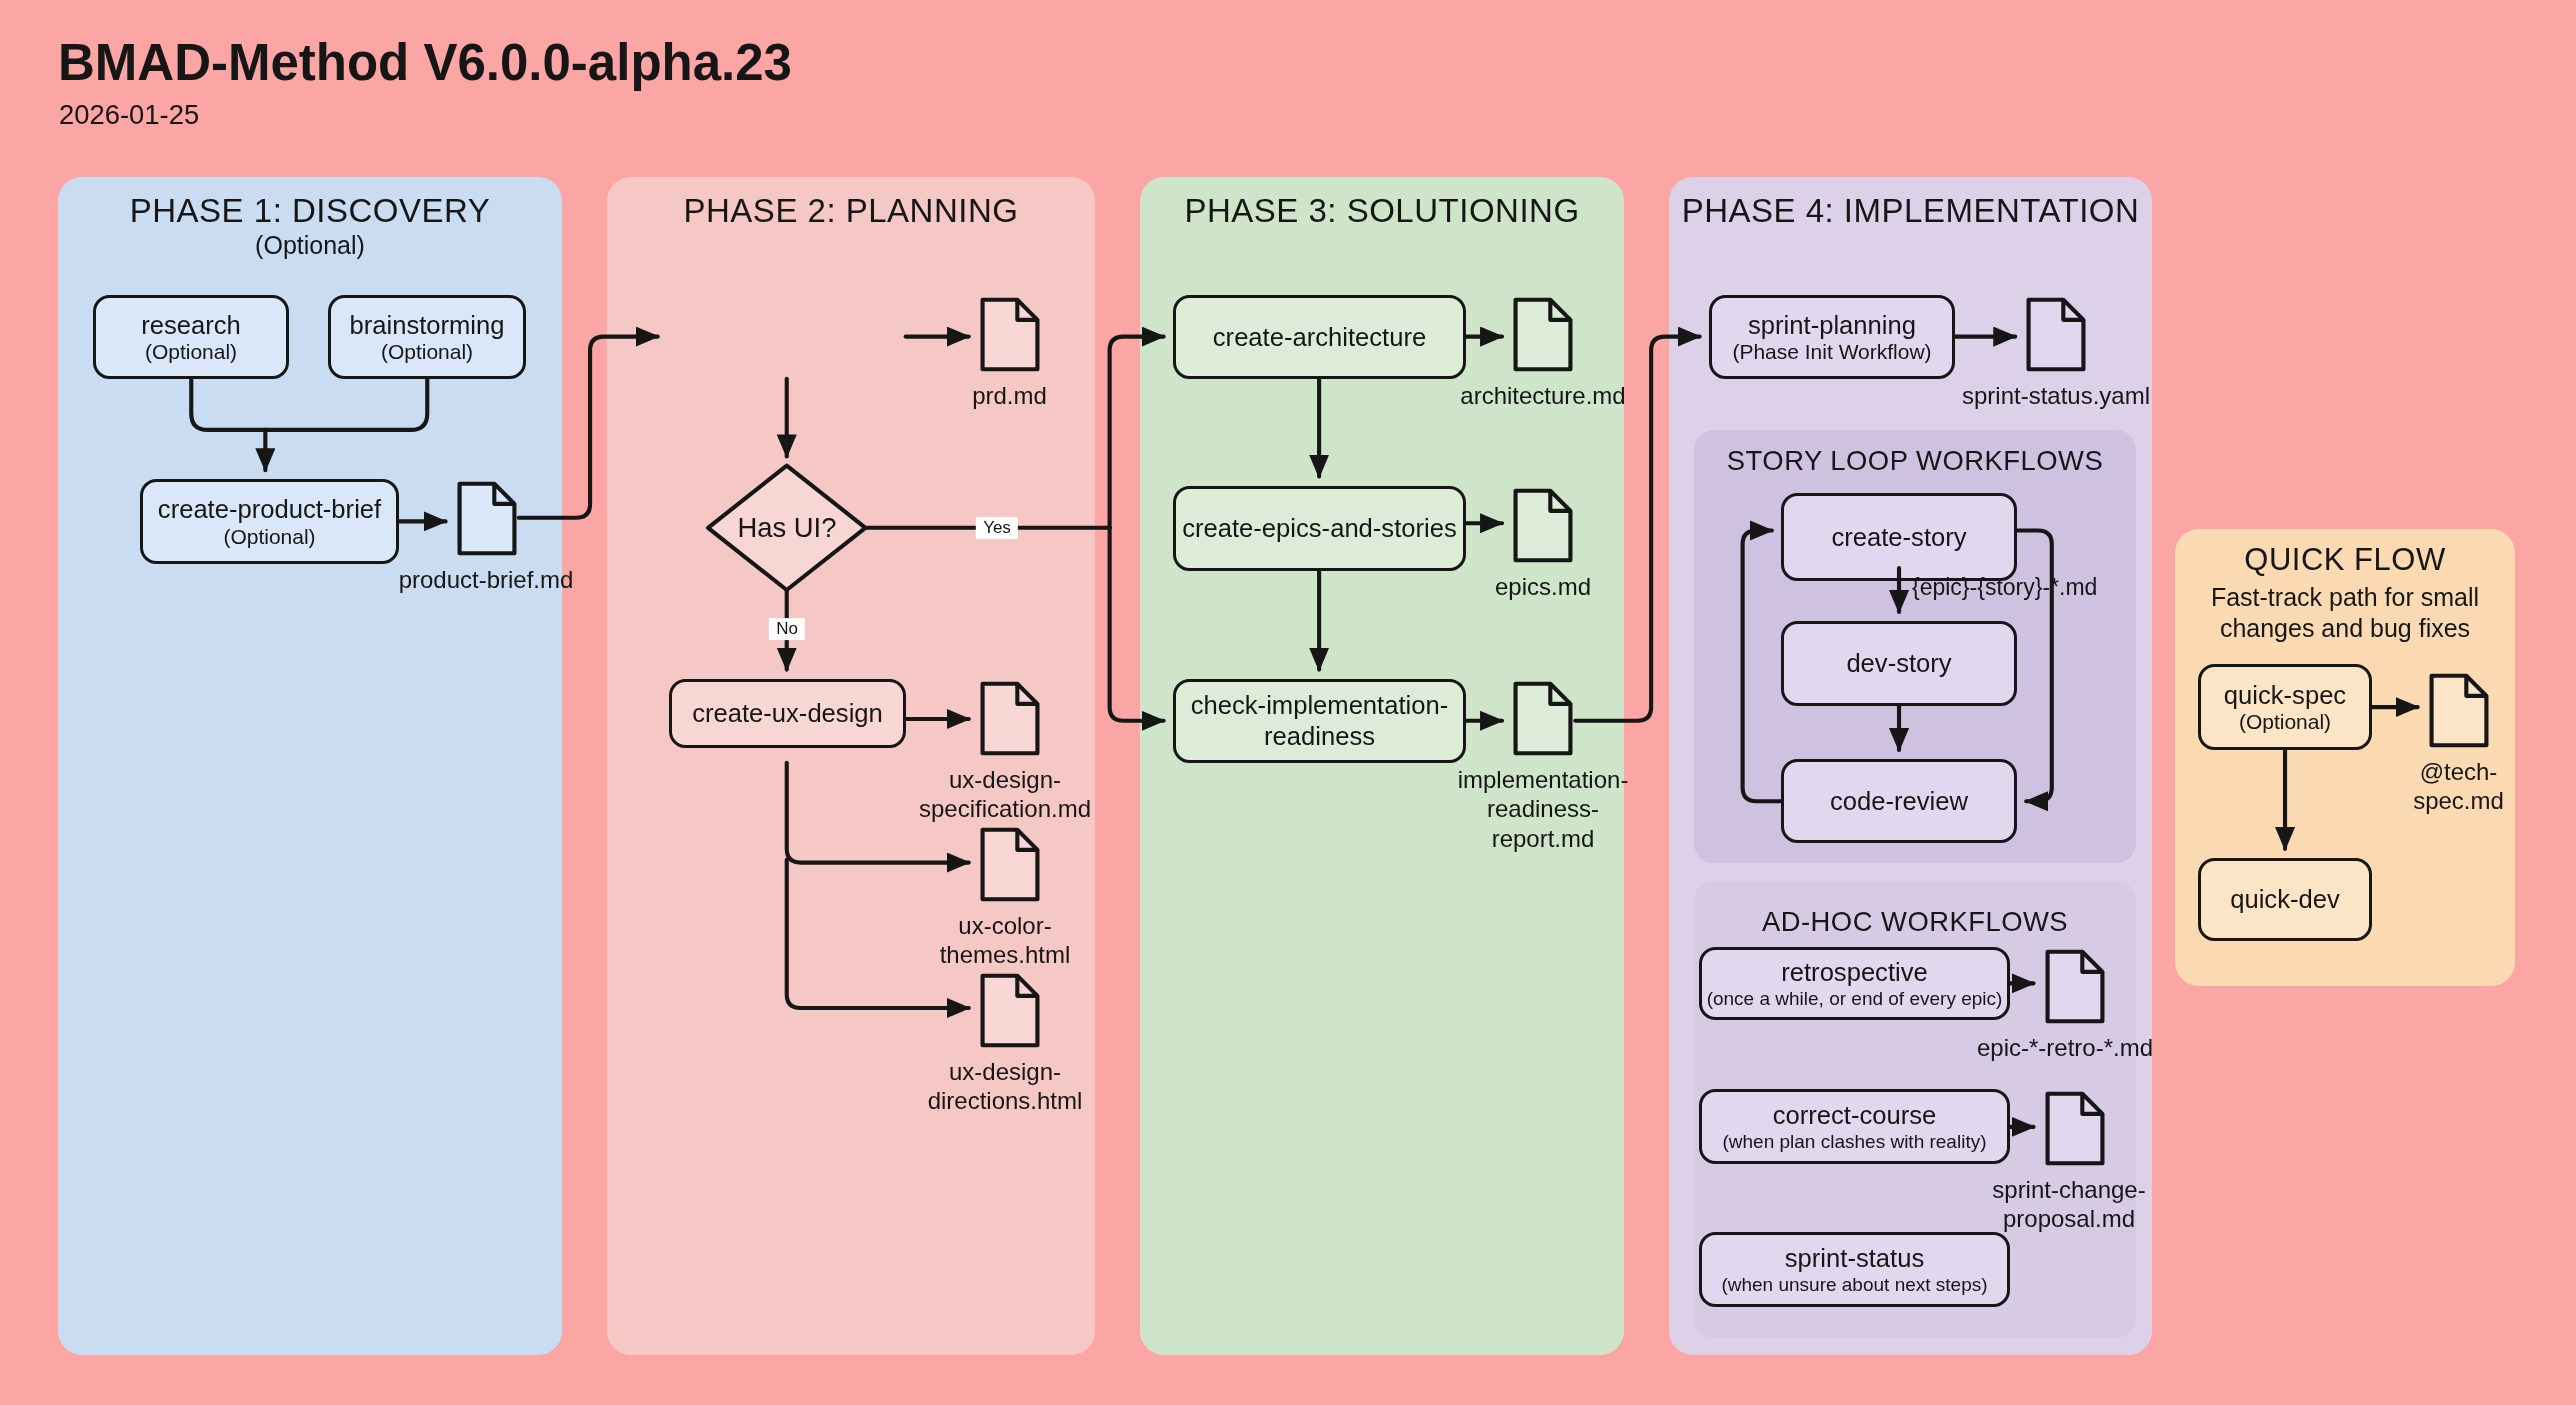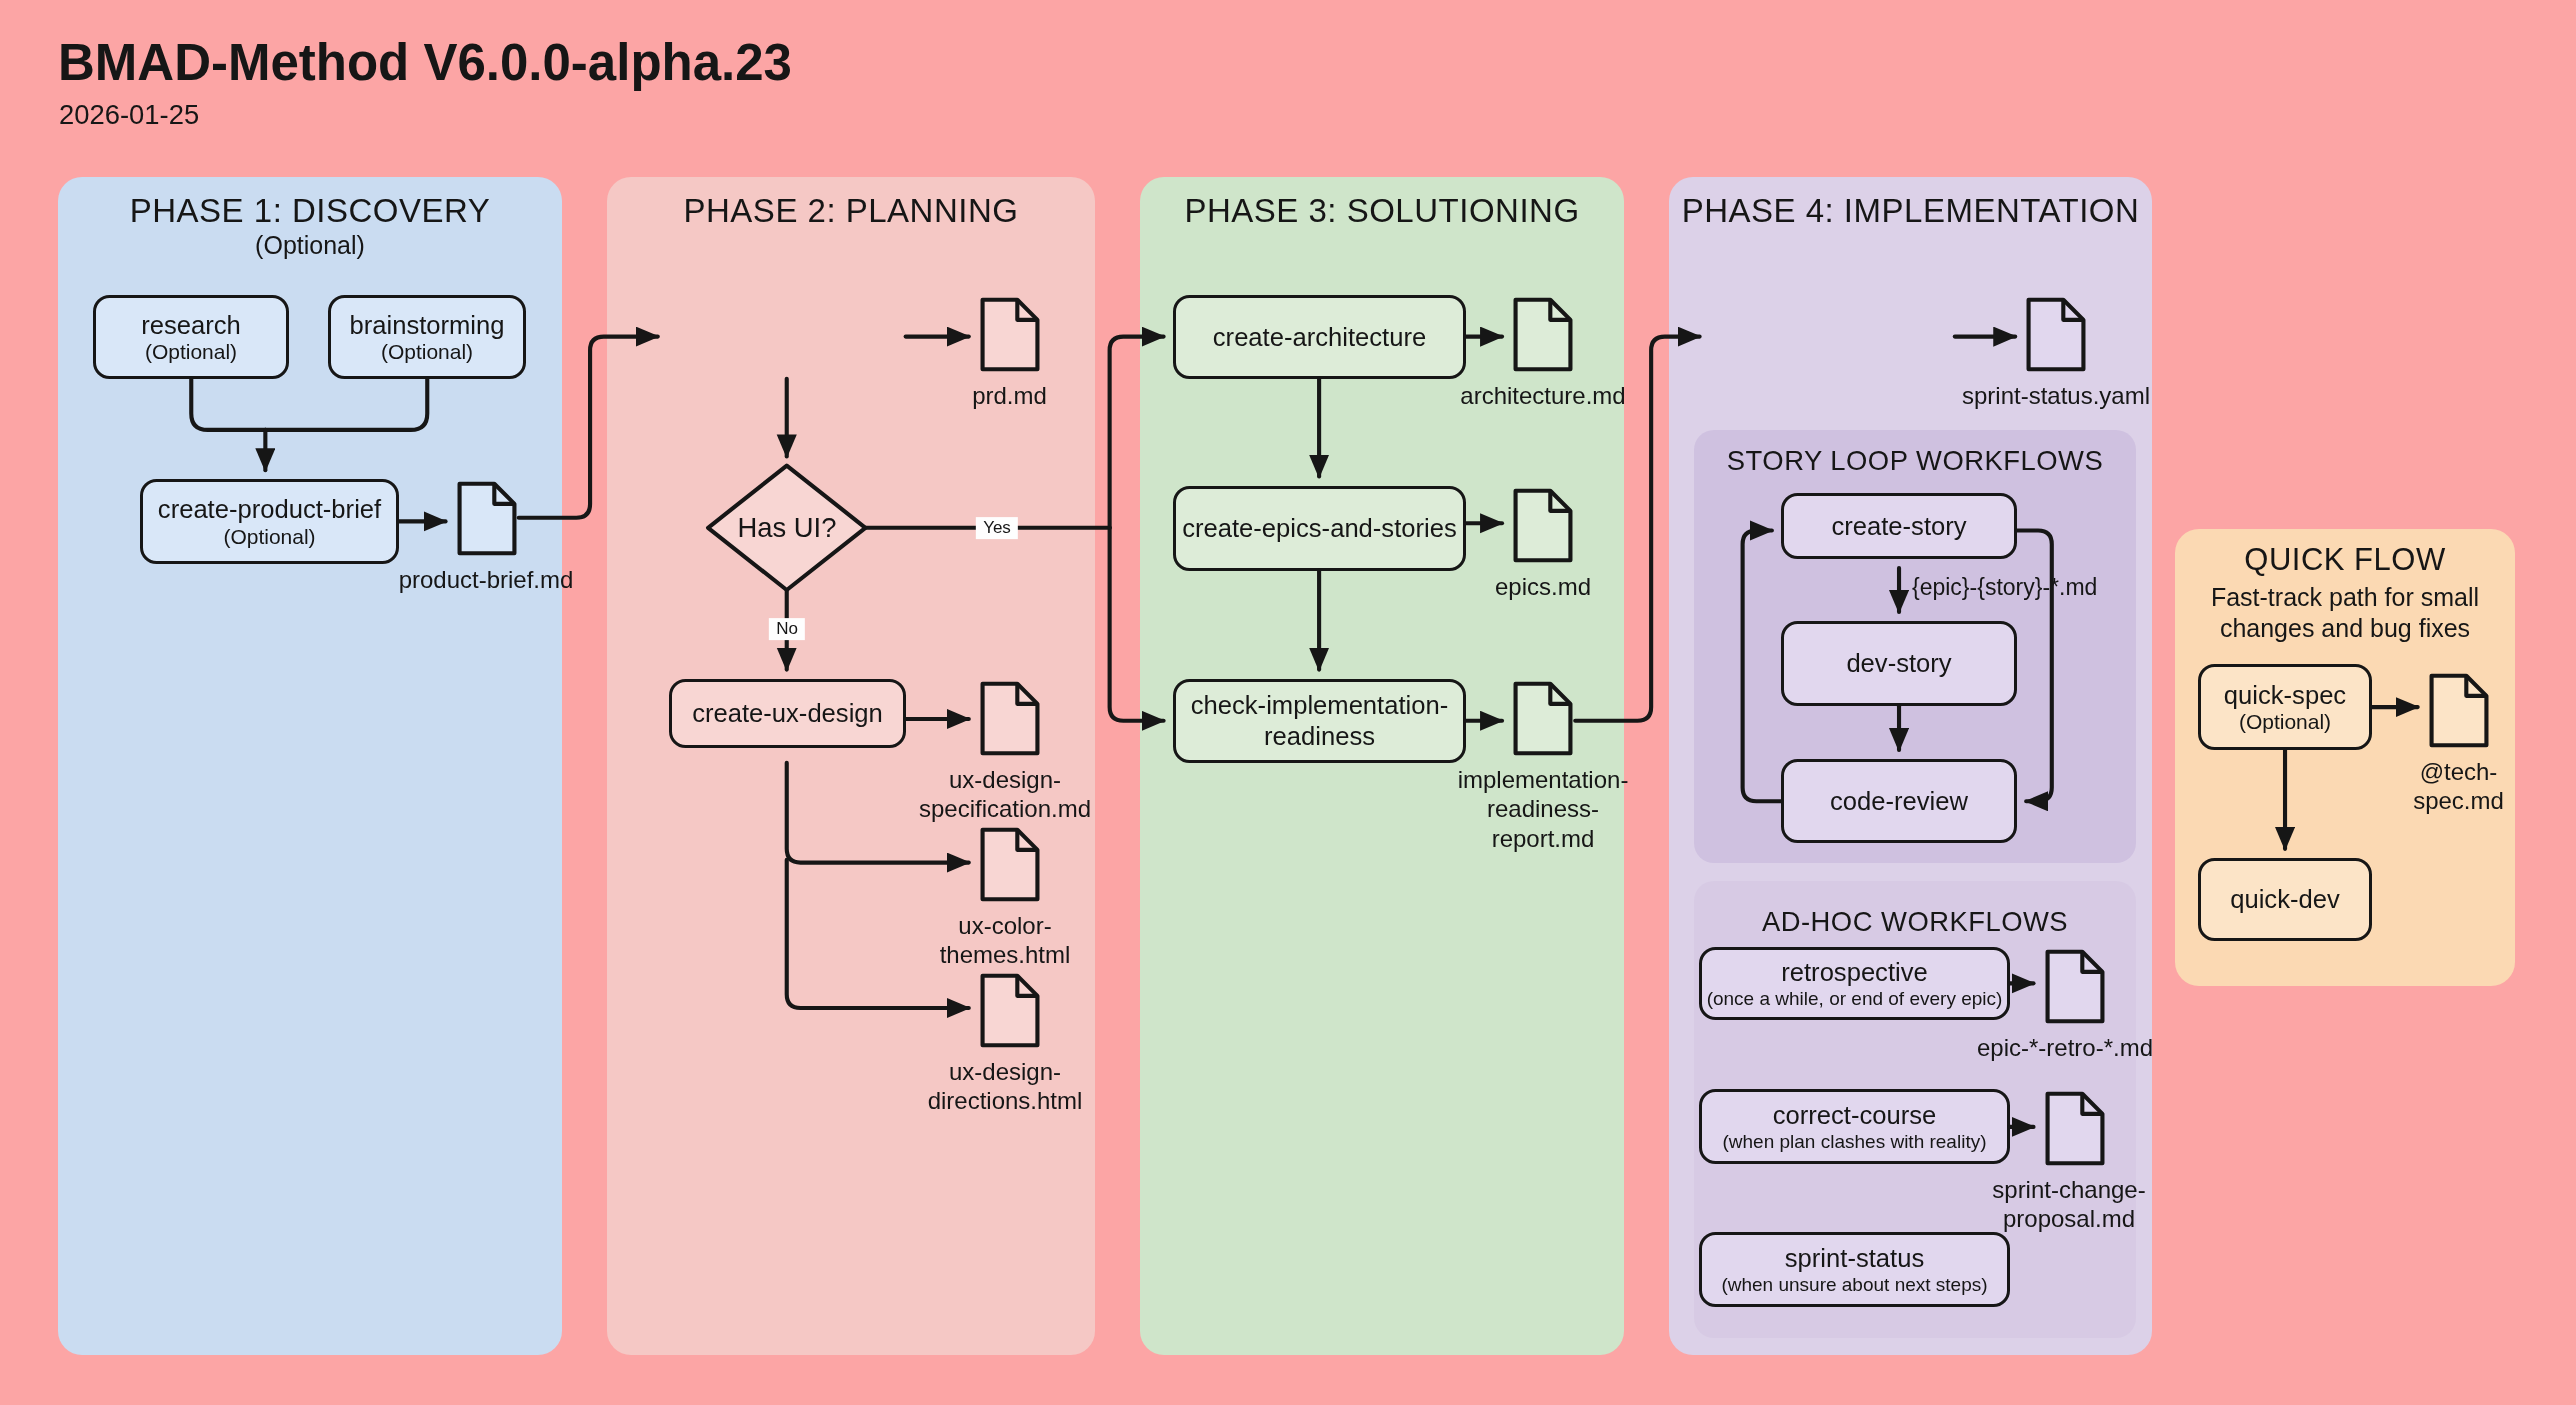--- a/index.html
+++ b/index.html
@@ -88,21 +88,25 @@
     <span class="lbl">create-architecture</span>
   </div>
   <div class="node fill-p3" style="left:1173px;top:486px;width:293px;height:85px;">
     <span class="lbl">create-epics-and-stories</span>
   </div>
   <div class="node fill-p3" style="left:1173px;top:679px;width:293px;height:84px;">
     <span class="lbl preline" style="white-space:pre-line;">check-implementation-
 readiness</span>
   </div>
 
-  <div class="node fill-p4" style="left:1781px;top:493px;width:236px;height:66px;">
+  <div class="node fill-p4" style="left:1709px;top:295px;width:246px;height:84px;">
+    <span class="lbl">sprint-planning</span>
+    <span class="note">(Phase Init Workflow)</span>
+  </div>
+  <div class="node fill-p4" style="left:1781px;top:493px;width:236px;height:88px;">
     <span class="lbl">create-story</span>
   </div>
   <div class="file-tag" style="left:1912px;top:574px;">{epic}-{story}-*.md</div>
   <div class="node fill-p4" style="left:1781px;top:621px;width:236px;height:85px;">
     <span class="lbl">dev-story</span>
   </div>
   <div class="node fill-p4" style="left:1699px;top:947px;width:311px;height:73px;">
     <span class="lbl">retrospective</span>
     <span class="note-sm">(once a while, or end of every epic)</span>
   </div>

